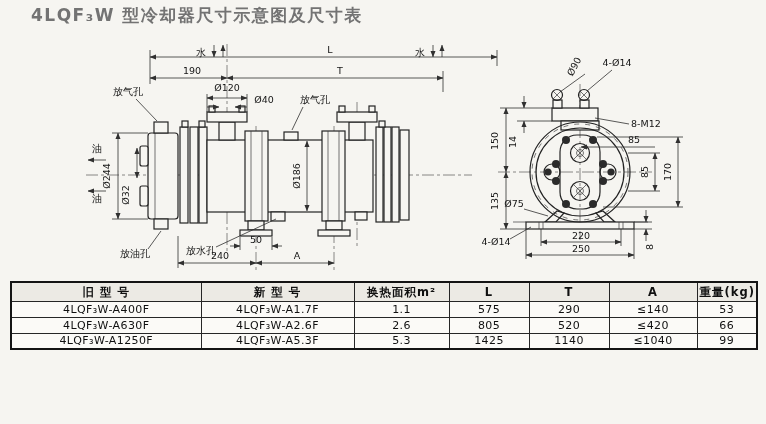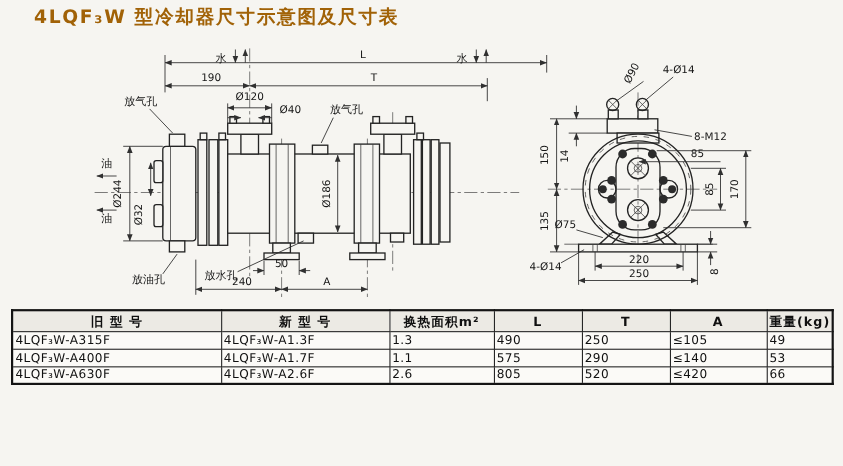--- a/index.html
+++ b/index.html
@@ -4,38 +4,38 @@
 <style>
   html,body{margin:0;padding:0;}
   body{
     width:766px;height:424px;position:relative;overflow:hidden;
     background:#f6f5f1;
     font-family:"DejaVu Sans","Liberation Sans",sans-serif;
     color:#141414;
   }
   .title{
     position:absolute;left:31px;top:4px;
-    font-size:17px;font-weight:bold;letter-spacing:1.5px;color:#a16207;
+    font-size:17px;font-weight:bold;letter-spacing:1.5px;color:#737373;
     white-space:nowrap;
   }
   svg{position:absolute;left:0;top:0;}
   .ln{stroke:#232323;stroke-width:1.2;fill:none;}
   .fil{stroke:#232323;stroke-width:1.2;fill:#f6f5f1;}
   .thin{stroke:#3a3a3a;stroke-width:.7;fill:none;}
   .dim{stroke:#303030;stroke-width:.8;fill:none;}
   .cl{stroke:#4a4a4a;stroke-width:.65;fill:none;stroke-dasharray:12 3 3 3;}
   text{fill:#151515;stroke:none;}
   .d{font-size:9.5px;font-family:"DejaVu Sans",sans-serif;}
   .c{font-size:10px;font-family:"DejaVu Sans",sans-serif;}
   .dot{fill:#2b2b2b;stroke:none;}
   table.spec{
     position:absolute;left:10px;top:281px;width:746px;
     border-collapse:collapse;table-layout:fixed;
     border:2px solid #141414;background:#fbfaf7;
-    font-size:11px;color:#101010;
+    font-size:11px;text-align:center;color:#101010;
   }
   table.spec th,table.spec td{
     border:1px solid #262626;padding:0 2px;overflow:hidden;white-space:nowrap;
   }
   table.spec thead th{height:18px;background:#eceae4;font-weight:bold;letter-spacing:1px;font-size:11.5px;}
   table.spec tbody td{height:14.8px;letter-spacing:.4px;}
 </style>
 </head>
 <body>
 
@@ -298,40 +298,40 @@
         <th>新  型  号</th>
         <th>换热面积m²</th>
         <th>L</th>
         <th>T</th>
         <th>A</th>
         <th>重量(kg)</th>
       </tr>
   </thead>
   <tbody id="tbody">
       <tr>
-        <td>4LQF₃W-A315F</td>
-        <td>4LQF₃W-A1.3F</td>
-        <td>1.3</td>
-        <td>490</td>
-        <td>250</td>
-        <td>≤105</td>
-        <td>49</td>
-      </tr>
-      <tr>
         <td>4LQF₃W-A400F</td>
         <td>4LQF₃W-A1.7F</td>
         <td>1.1</td>
         <td>575</td>
         <td>290</td>
         <td>≤140</td>
         <td>53</td>
       </tr>
       <tr>
         <td>4LQF₃W-A630F</td>
         <td>4LQF₃W-A2.6F</td>
         <td>2.6</td>
         <td>805</td>
         <td>520</td>
         <td>≤420</td>
         <td>66</td>
       </tr>
+      <tr>
+        <td>4LQF₃W-A1250F</td>
+        <td>4LQF₃W-A5.3F</td>
+        <td>5.3</td>
+        <td>1425</td>
+        <td>1140</td>
+        <td>≤1040</td>
+        <td>99</td>
+      </tr>
     </tbody>
 </table>
 
 </body></html>

